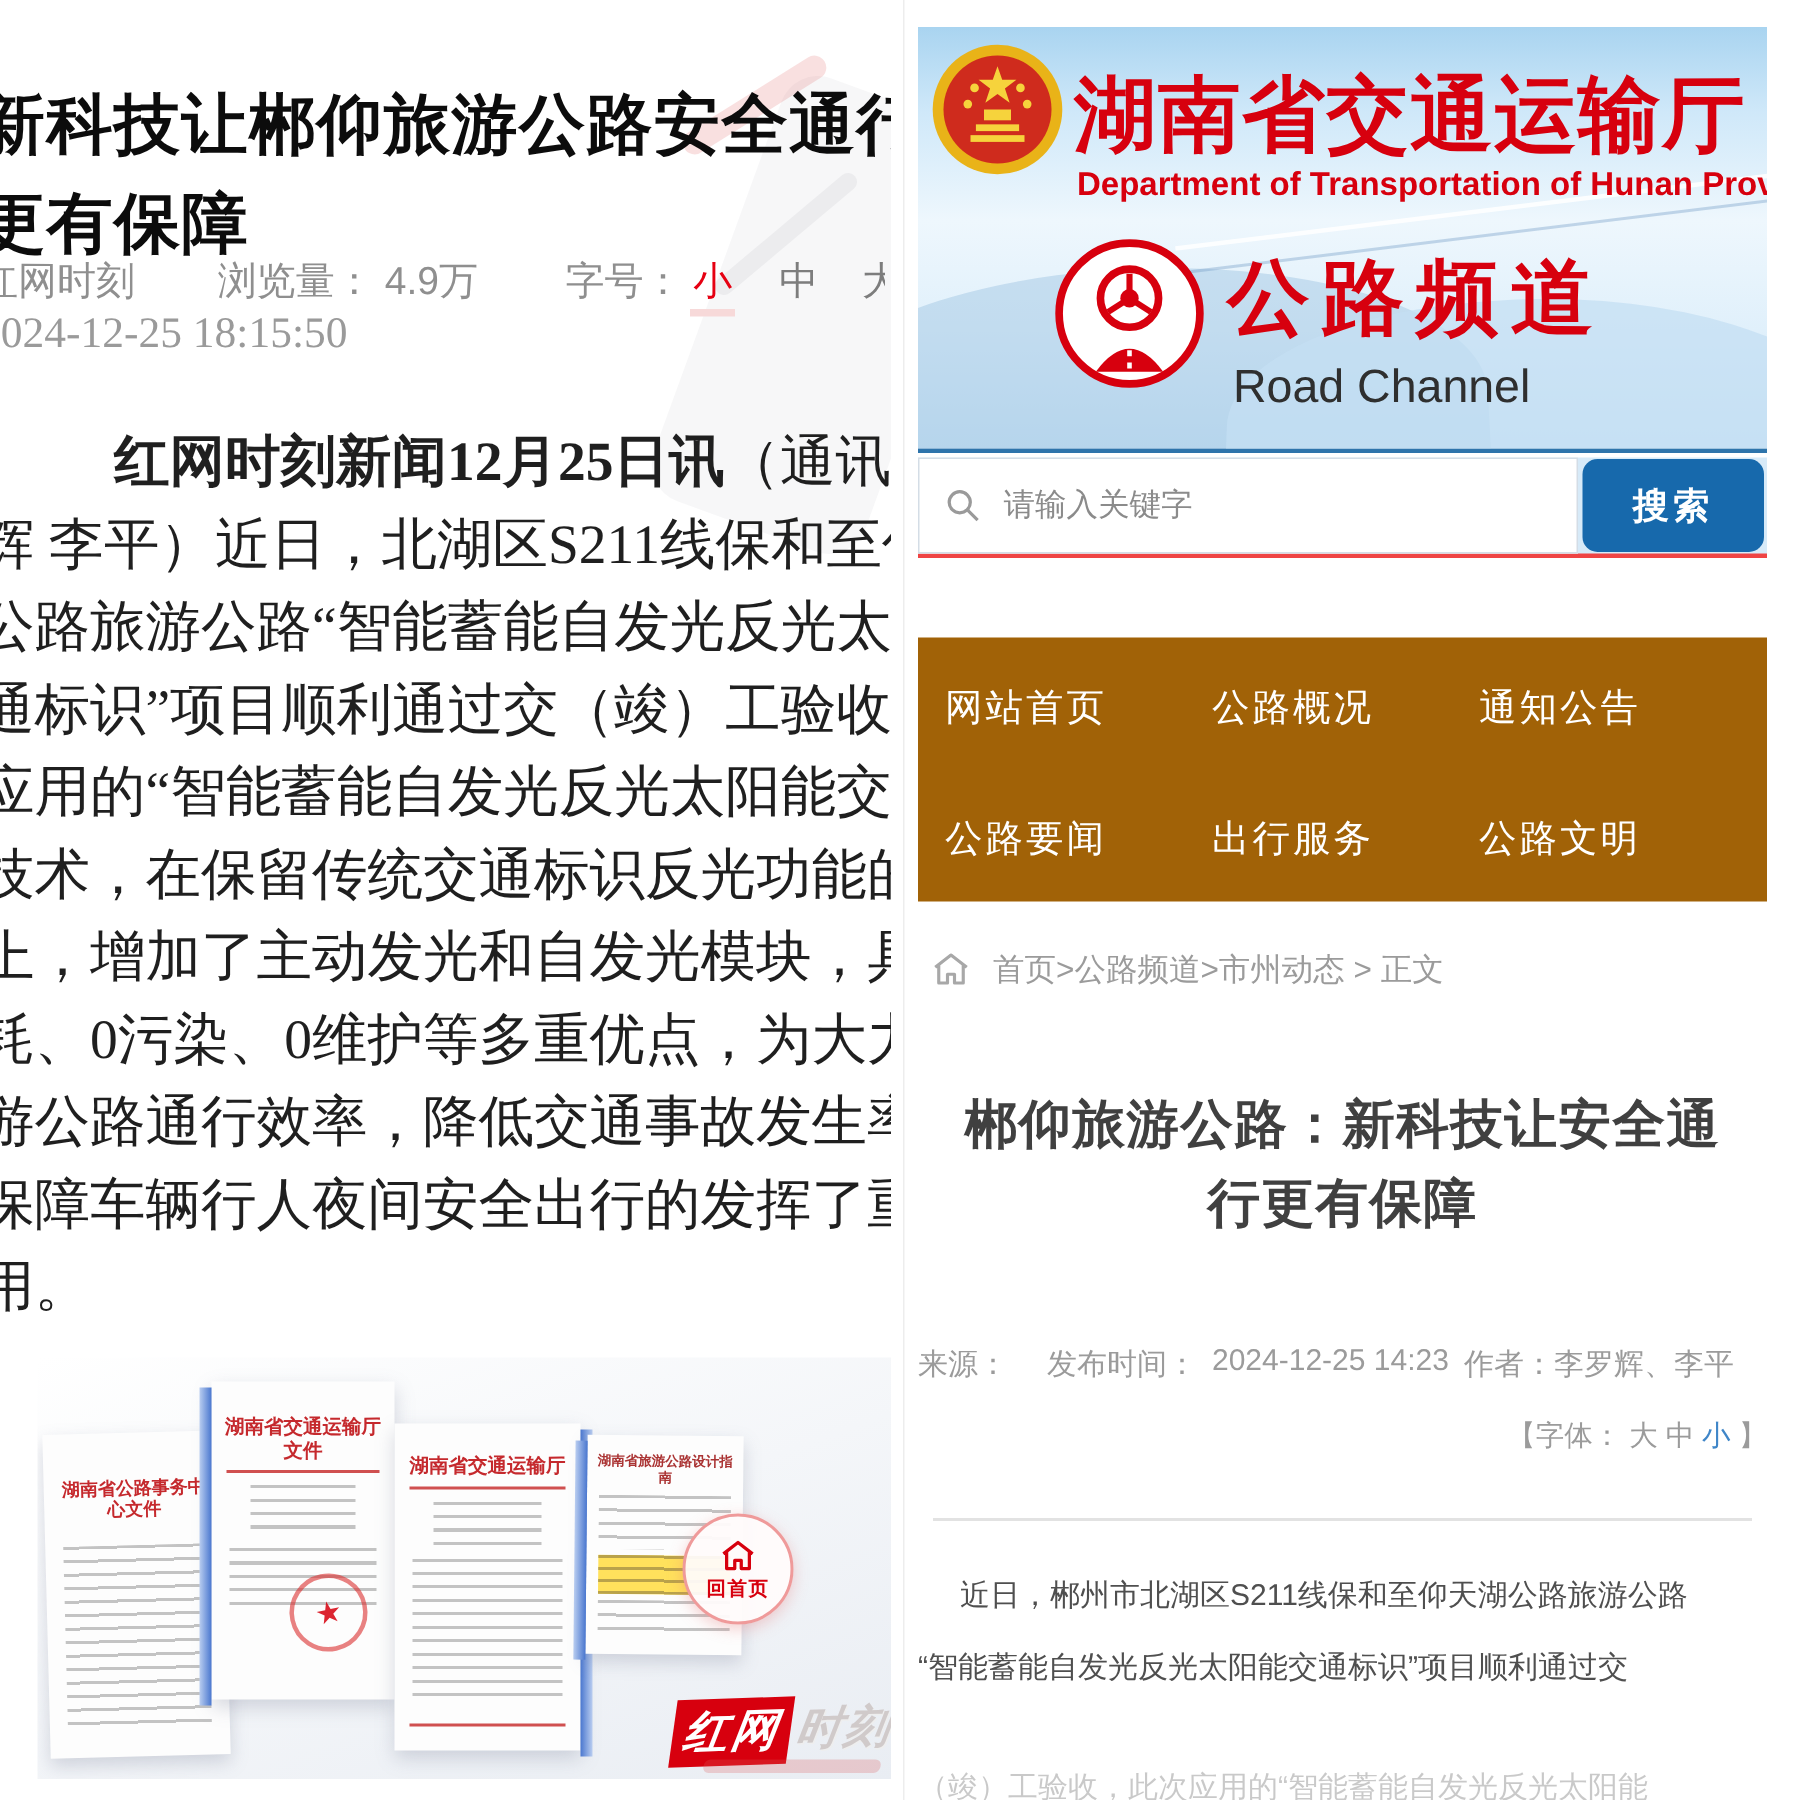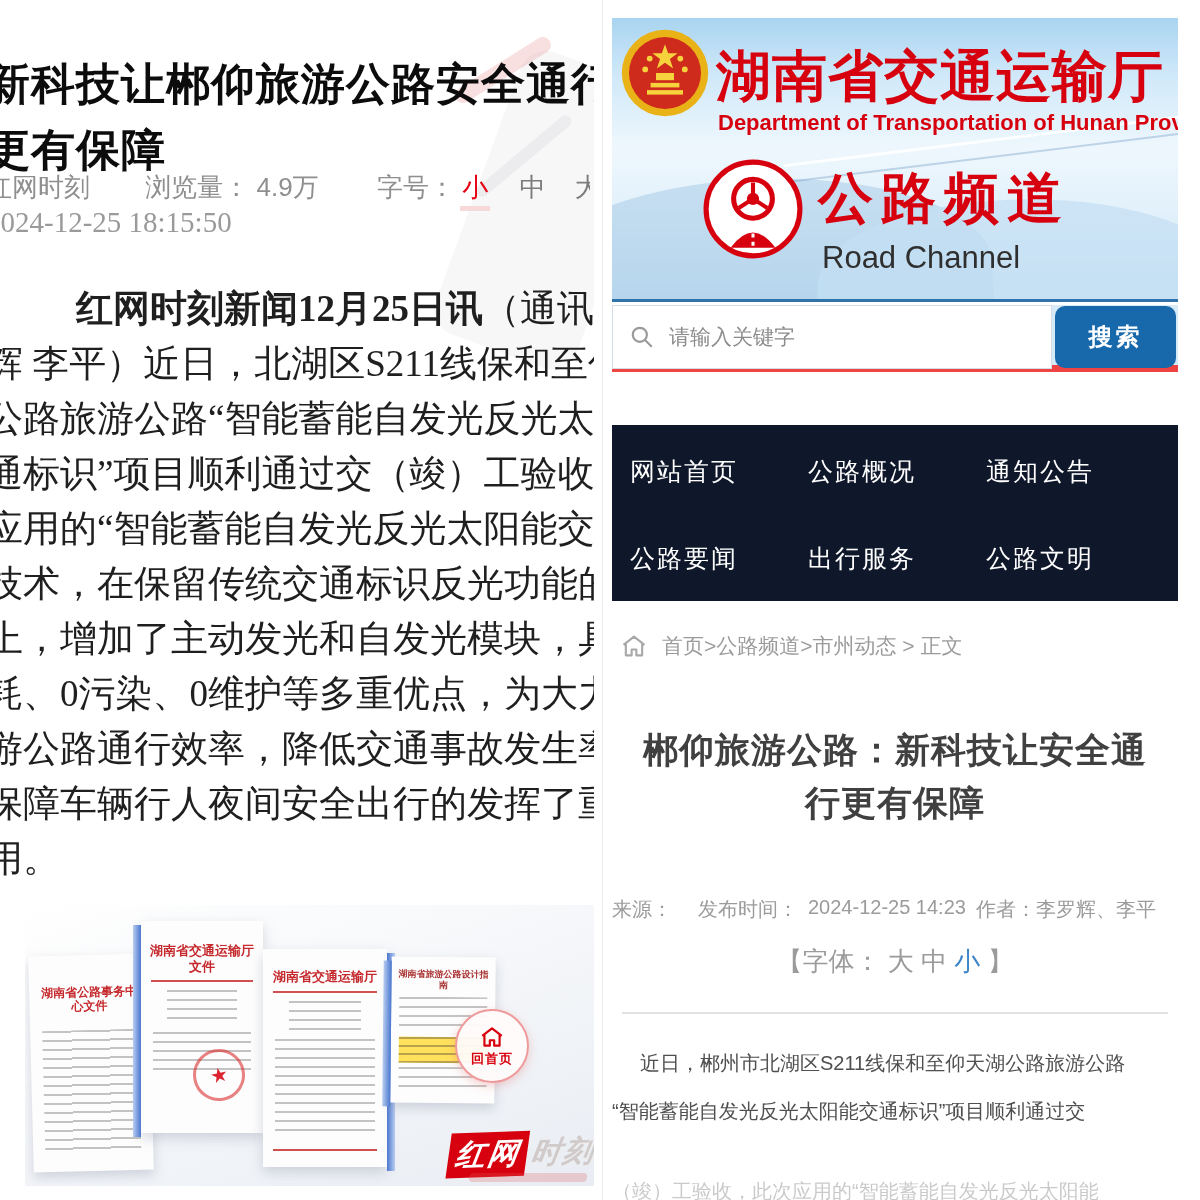--- a/index.html
+++ b/index.html
@@ -98,45 +98,45 @@
   .emblem{position:absolute;left:8px;top:10px;}
   .org-cn{position:absolute;left:104px;top:22px;font-size:55px;font-weight:700;color:#d7000e;
           white-space:nowrap;letter-spacing:1px;}
   .org-en{position:absolute;left:106px;top:92px;font-size:22px;font-weight:700;color:#d7000e;white-space:nowrap;}
   .road-logo{position:absolute;left:90px;top:140px;}
   .channel-cn{position:absolute;left:206px;top:144px;font-size:55px;font-weight:700;color:#d7000e;
               letter-spacing:8px;white-space:nowrap;}
   .channel-en{position:absolute;left:210px;top:222px;font-size:31px;color:#2f2f2f;white-space:nowrap;}
 
   .search{position:absolute;top:305px;left:0;width:566px;height:67px;background:#d7eaf8;
-          border-bottom:7px solid #ef4444;}
+          border-bottom:3px solid #ef4444;}
   .s-input{position:absolute;left:0;top:0;width:440px;height:64px;background:#fff;
            border:1px solid #d4dde6;display:flex;align-items:center;padding-left:16px;gap:12px;}
   .s-input input{border:none;outline:none;font-size:21px;color:#333;width:340px;
                  font-family:"Liberation Sans",sans-serif;background:transparent;}
   .s-input input::placeholder{color:#8b8b8b;}
   .s-btn{position:absolute;left:443px;top:1px;width:121px;height:62px;background:#1769ac;border:none;
          border-radius:10px;color:#fff;font-size:24px;font-weight:700;letter-spacing:3px;cursor:pointer;
          font-family:"Liberation Sans",sans-serif;}
 
-  .nav{position:absolute;top:425px;left:0;width:566px;height:176px;background:#0f172a;
+  .nav{position:absolute;top:425px;left:0;width:566px;height:176px;background:#a16207;
        display:grid;grid-template-columns:178px 178px 178px;grid-auto-rows:32px;
        row-gap:55px;padding:30px 0 0 18px;}
   .nav-item{color:#fff;font-size:25px;letter-spacing:2px;cursor:pointer;white-space:nowrap;}
 
   .breadcrumb{position:absolute;top:632px;left:8px;display:flex;align-items:center;gap:14px;
               font-size:21px;color:#9b9b9b;cursor:pointer;}
 
   .a-title{position:absolute;top:723px;left:0;width:566px;text-align:center;font-size:35px;
            font-weight:700;color:#404040;line-height:53px;letter-spacing:1px;}
   .a-meta{position:absolute;top:896px;left:0;width:566px;font-size:20px;color:#9b9b9b;
           white-space:nowrap;display:flex;}
   .a-meta .gap1{margin-left:26px;}
   .a-meta .gap2{margin-left:10px;}
-  .a-font{position:absolute;top:944px;left:0;width:566px;text-align:center;font-size:26px;color:#9b9b9b;}
+  .a-font{position:absolute;top:944px;left:0;width:566px;text-align:right;font-size:19px;color:#9b9b9b;}
   .a-font .blue{color:#3f86c8;cursor:pointer;}
   .a-font .gray{cursor:pointer;}
   .a-divider{position:absolute;top:1012px;left:10px;width:546px;height:2px;background:#e2e2e2;}
 
   .a-body{position:absolute;left:0;width:566px;font-size:20px;color:#4f4f4f;white-space:nowrap;}
   .a-line1{top:1050px;padding-left:28px;}
   .a-line2{top:1056px;margin-top:42px;}
   .a-line3{top:1178px;opacity:.3;}
 </style>
 </head>

